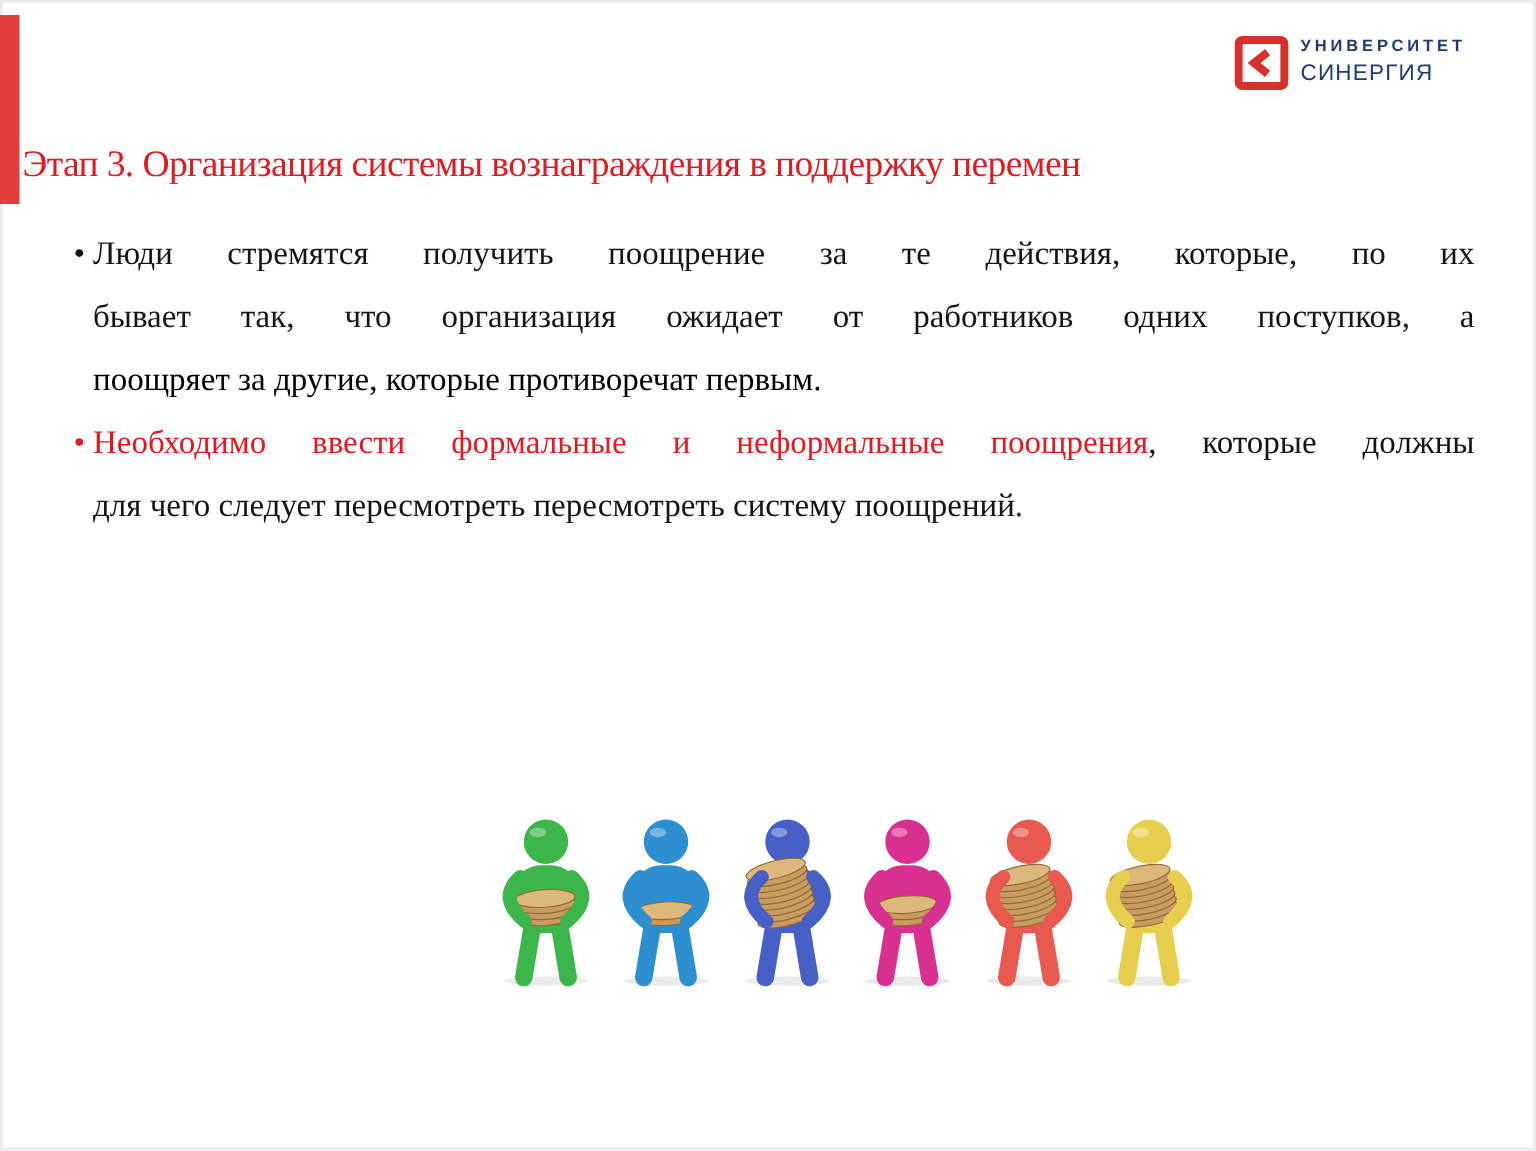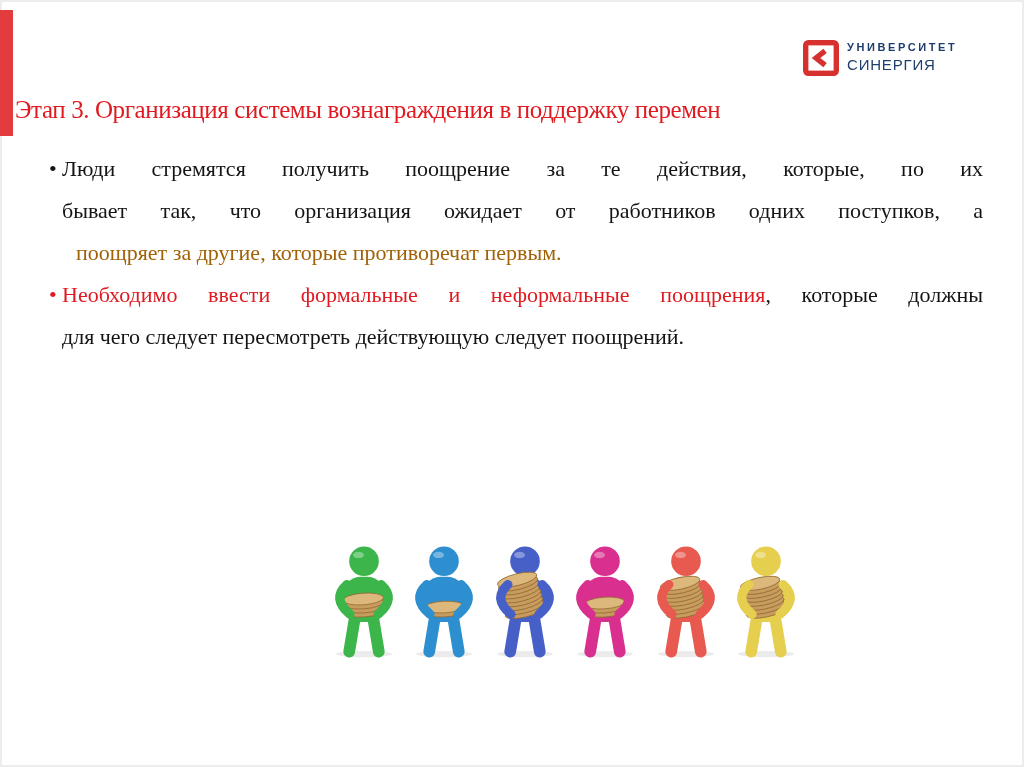--- a/index.html
+++ b/index.html
@@ -18,22 +18,22 @@
   
   .accent-bar {
     position: absolute;
     left: 0; top: 10px;
     width: 13px; height: 126px;
     background: var(--accent-bar, #e23c3e);
   }
   
   .logo {
     position: absolute;
-    left: 803px; top: 24px;
-    display: flex; align-items: center; margin-top: 16px;
+    left: 823px; top: 24px;
+    display: flex; align-items: center;
   }
   .logo-icon { width: 36px; height: 36px; display: block; }
   .logo-text { margin-left: 8px; font-family: "Liberation Sans", sans-serif; color: var(--brand-navy, #1d3d6d); }
   .logo-line1 { font-size: 11px; font-weight: bold; letter-spacing: 2.6px; line-height: 13px; }
   .logo-line2 { font-size: 15px; font-weight: normal; letter-spacing: 0.8px; line-height: 21px; }
   
   .title {
     position: absolute;
     left: 15px; top: 88px;
     width: 1002px;
@@ -97,25 +97,25 @@
       <div class="logo-line2">СИНЕРГИЯ</div>
     </div>
   </div>
 
   <h1 class="title">Этап 3. Организация системы вознаграждения в поддержку перемен</h1>
 
   <ul class="bullets" id="bullets">
       <li style="--marker: #141414;">
         <div class="line"><span style="color: rgb(20, 20, 20);">Люди стремятся получить поощрение за те действия, которые, по их</span></div>
         <div class="line"><span style="color: rgb(20, 20, 20);">бывает так, что организация ожидает от работников одних поступков, а</span></div>
-        <div class="line last"><span style="color: #a16207; margin-left: 14px;">поощряет за другие, которые противоречат первым.</span></div>
+        <div class="line last"><span style="color: #000000;">поощряет за другие, которые противоречат первым.</span></div>
       </li>
       <li style="--marker: #e01a20;">
         <div class="line"><span style="color: rgb(224, 26, 32);">Необходимо ввести формальные и неформальные поощрения</span><span style="color: rgb(20, 20, 20);">, которые должны</span></div>
-        <div class="line last"><span style="color: rgb(20, 20, 20);">для чего следует пересмотреть действующую следует поощрений.</span></div>
+        <div class="line last"><span style="color: rgb(20, 20, 20);">для чего следует пересмотреть пересмотреть систему поощрений.</span></div>
       </li>
     </ul>
 
   <div class="figures" id="figures">
       <svg viewBox="0 0 100 146" width="78" height="142" aria-hidden="true">
     <ellipse cx="50" cy="141" rx="36" ry="4" fill="rgba(0,0,0,0.08)"></ellipse>
     <path d="M38 96 L31 138" stroke="#3cb54a" stroke-width="15" stroke-linecap="round" fill="none"></path>
     <path d="M62 96 L69 138" stroke="#3cb54a" stroke-width="15" stroke-linecap="round" fill="none"></path>
     <rect x="22" y="42" width="56" height="58" rx="24" fill="#3cb54a"></rect>
     <circle cx="50" cy="22" r="19" fill="#3cb54a"></circle>

